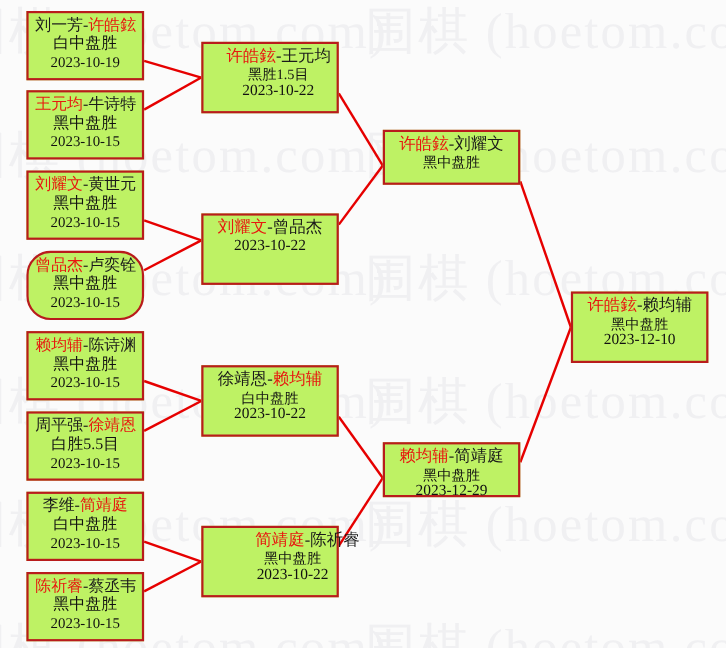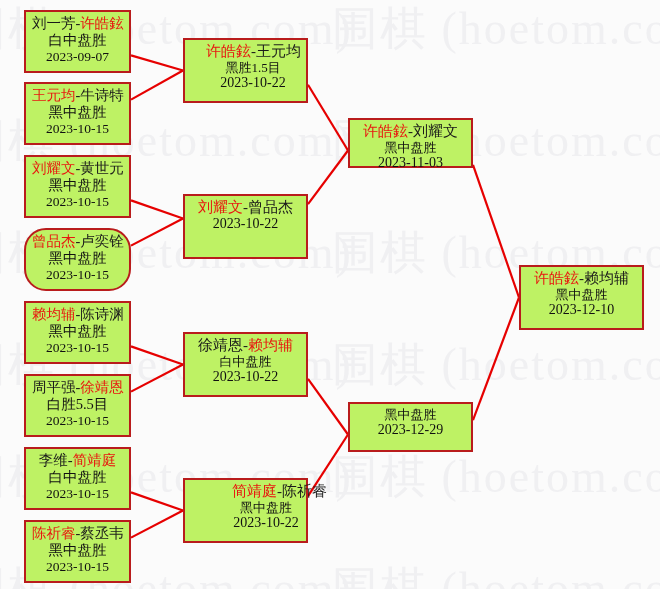--- a/index.html
+++ b/index.html
@@ -117,21 +117,21 @@
       <line x1="308" y1="378.8" x2="348" y2="434.5"></line>
       <line x1="308" y1="496.2" x2="348" y2="434.5"></line>
       <line x1="473" y1="164.8" x2="519" y2="297.5"></line>
       <line x1="473" y1="420.2" x2="519" y2="297.5"></line>
     </svg>
 
   <div id="boxes">
       <div class="match r1" style="top: 10px;">
         <div class="pair"><span class="lose">刘一芳</span><span class="dash">-</span><span class="win">许皓鉉</span></div>
         <div class="result">白中盘胜</div>
-        <div class="date">2023-09-07</div>
+        <div class="date">2023-10-19</div>
       </div>
       <div class="match r1" style="top: 82px;">
         <div class="pair"><span class="win">王元均</span><span class="dash">-</span><span class="lose">牛诗特</span></div>
         <div class="result">黑中盘胜</div>
         <div class="date">2023-10-15</div>
       </div>
       <div class="match r1" style="top: 155px;">
         <div class="pair"><span class="win">刘耀文</span><span class="dash">-</span><span class="lose">黄世元</span></div>
         <div class="result">黑中盘胜</div>
         <div class="date">2023-10-15</div>
@@ -176,23 +176,23 @@
         <div class="date">2023-10-22</div>
       </div>
       <div class="match r2" style="top: 478px; padding-left: 47px;">
         <div class="pair"><span class="win">简靖庭</span><span class="dash">-</span><span class="lose">陈祈睿</span></div>
         <div class="result">黑中盘胜</div>
         <div class="date">2023-10-22</div>
       </div>
       <div class="match r3" style="top: 118px;">
         <div class="pair"><span class="win">许皓鉉</span><span class="dash">-</span><span class="lose">刘耀文</span></div>
         <div class="result">黑中盘胜</div>
-        <div class="date">2023-11-03</div>
       </div>
       <div class="match r3" style="top: 402px;">
+        <div class="pair"><span class="win">赖均辅</span><span class="dash">-</span><span class="lose">简靖庭</span></div>
         <div class="result">黑中盘胜</div>
         <div class="date">2023-12-29</div>
       </div>
       <div class="match r4" style="top: 265px;">
         <div class="pair"><span class="win">许皓鉉</span><span class="dash">-</span><span class="lose">赖均辅</span></div>
         <div class="result">黑中盘胜</div>
         <div class="date">2023-12-10</div>
       </div>
     </div>
 

